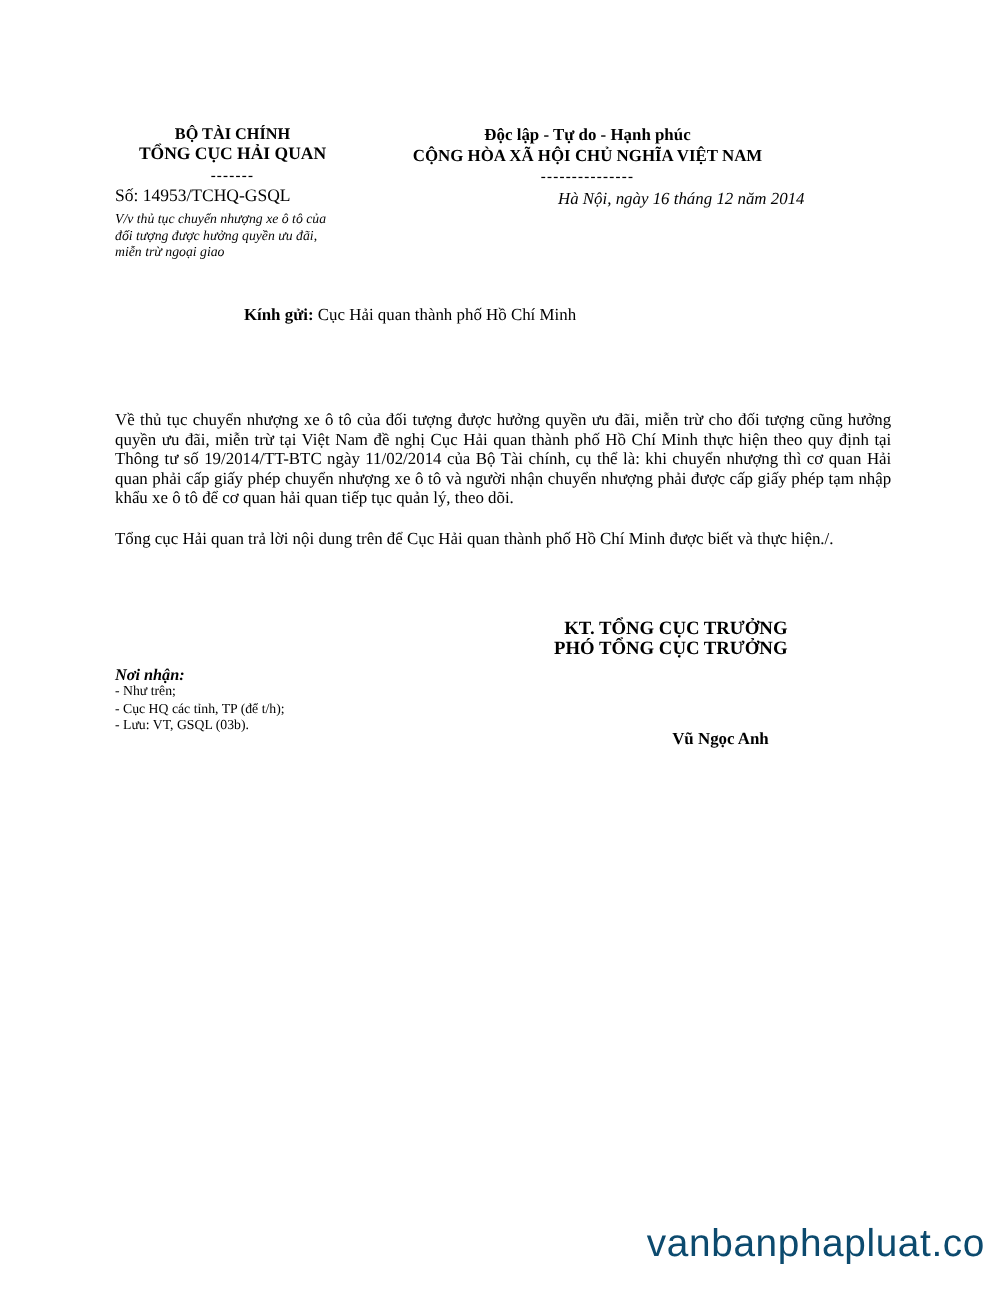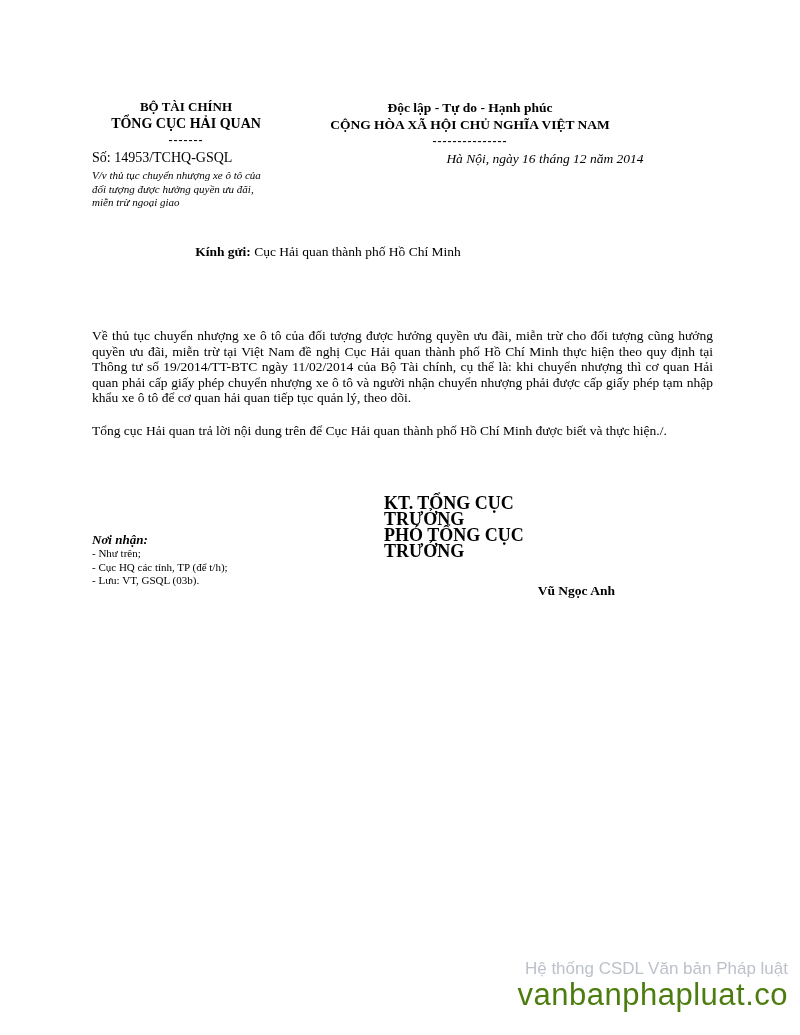--- a/index.html
+++ b/index.html
@@ -59,23 +59,23 @@
     left: 92px; width: 621px;
     font-size: 13.5px; line-height: 15.6px;
     text-align: justify;
   }
   .para1 { top: 281px; }
   .para2 { top: 328px; }
   .para3 { top: 423px; }
 
   
   .sig-title {
-    top: 495px; left: 384px; width: 210px;
-    text-align: left;
-    font-size: 18px; line-height: 16px;
+    top: 495px; left: 420px; width: 210px;
+    text-align: right;
+    font-size: 15px; line-height: 16px;
     font-weight: bold;
   }
   .signer {
     top: 583px; left: 405px; width: 210px;
     text-align: right;
     font-size: 13.5px;
     font-weight: bold;
   }
 
   
@@ -139,17 +139,16 @@
   <div class="abs noi-nhan">
     <div class="nn-label">Nơi nhận:</div>
     <div class="nn-item">- Như trên;</div>
     <div class="nn-item">- Cục HQ các tỉnh, TP (để t/h);</div>
     <div class="nn-item">- Lưu: VT, GSQL (03b).</div>
   </div>
 
   <div class="abs signer">Vũ Ngọc Anh</div>
 
   <div class="abs watermark">
-    <div class="wm-line1" id="wm1" style="color: rgb(188, 193, 202);">Hệ thống CSDL  Văn bản Pháp luật</div>
-    <div class="wm-line2" id="wm2" style="color: #4d7c0f;">vanbanphapluat.co</div>
+    <div class="wm-line2" id="wm2" style="color: #0c4a6e;">vanbanphapluat.co</div>
   </div>
 
 </div>
 
 </body></html>

